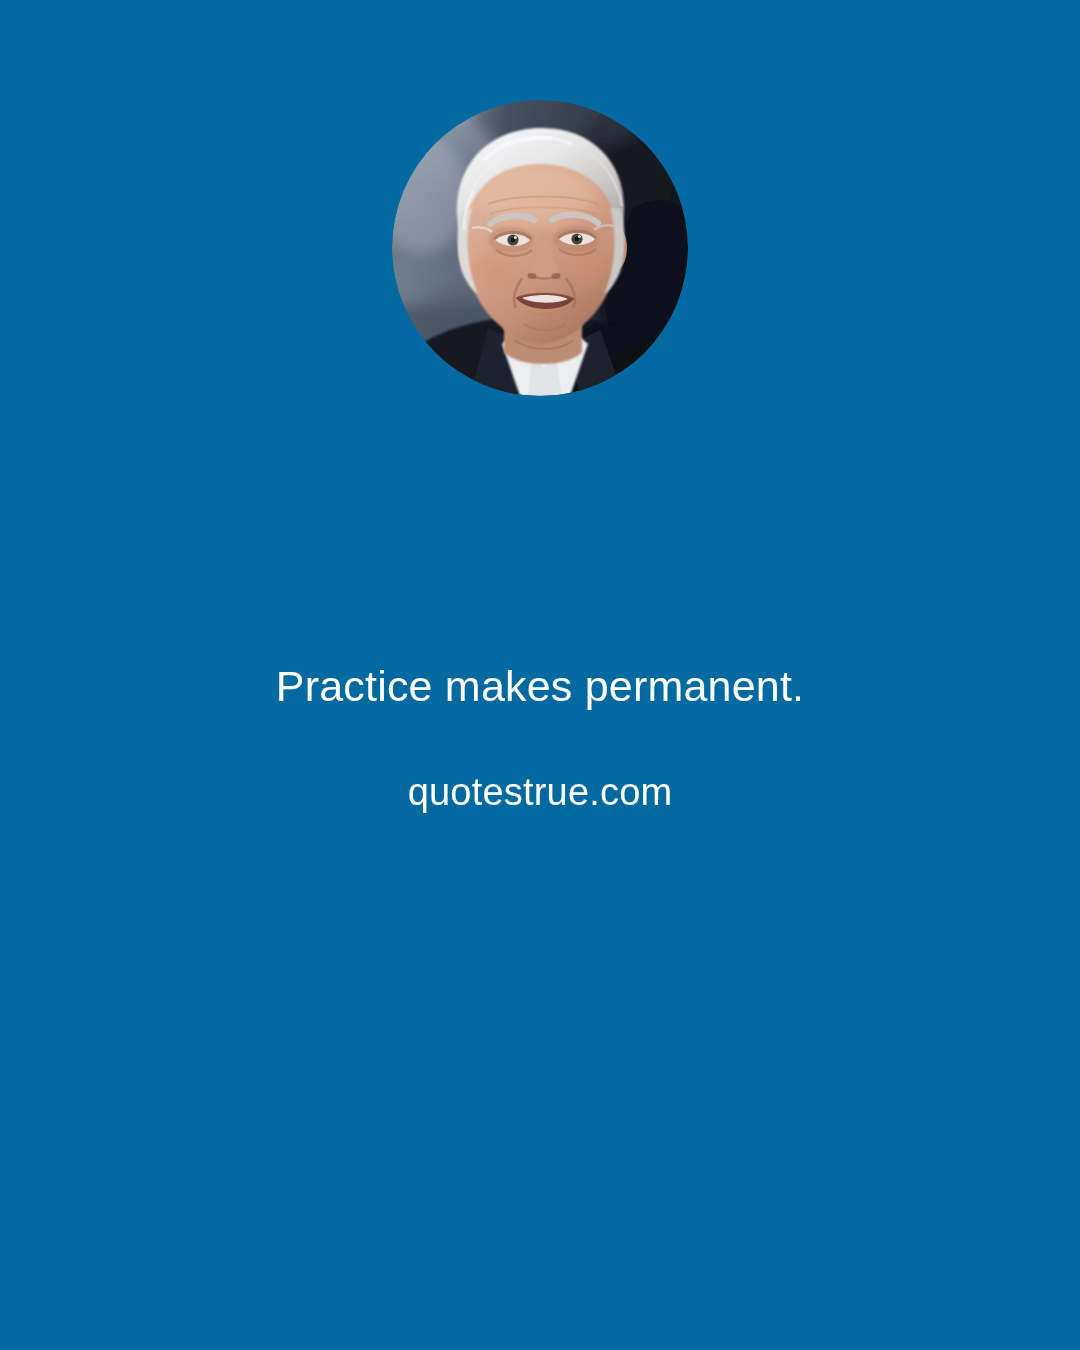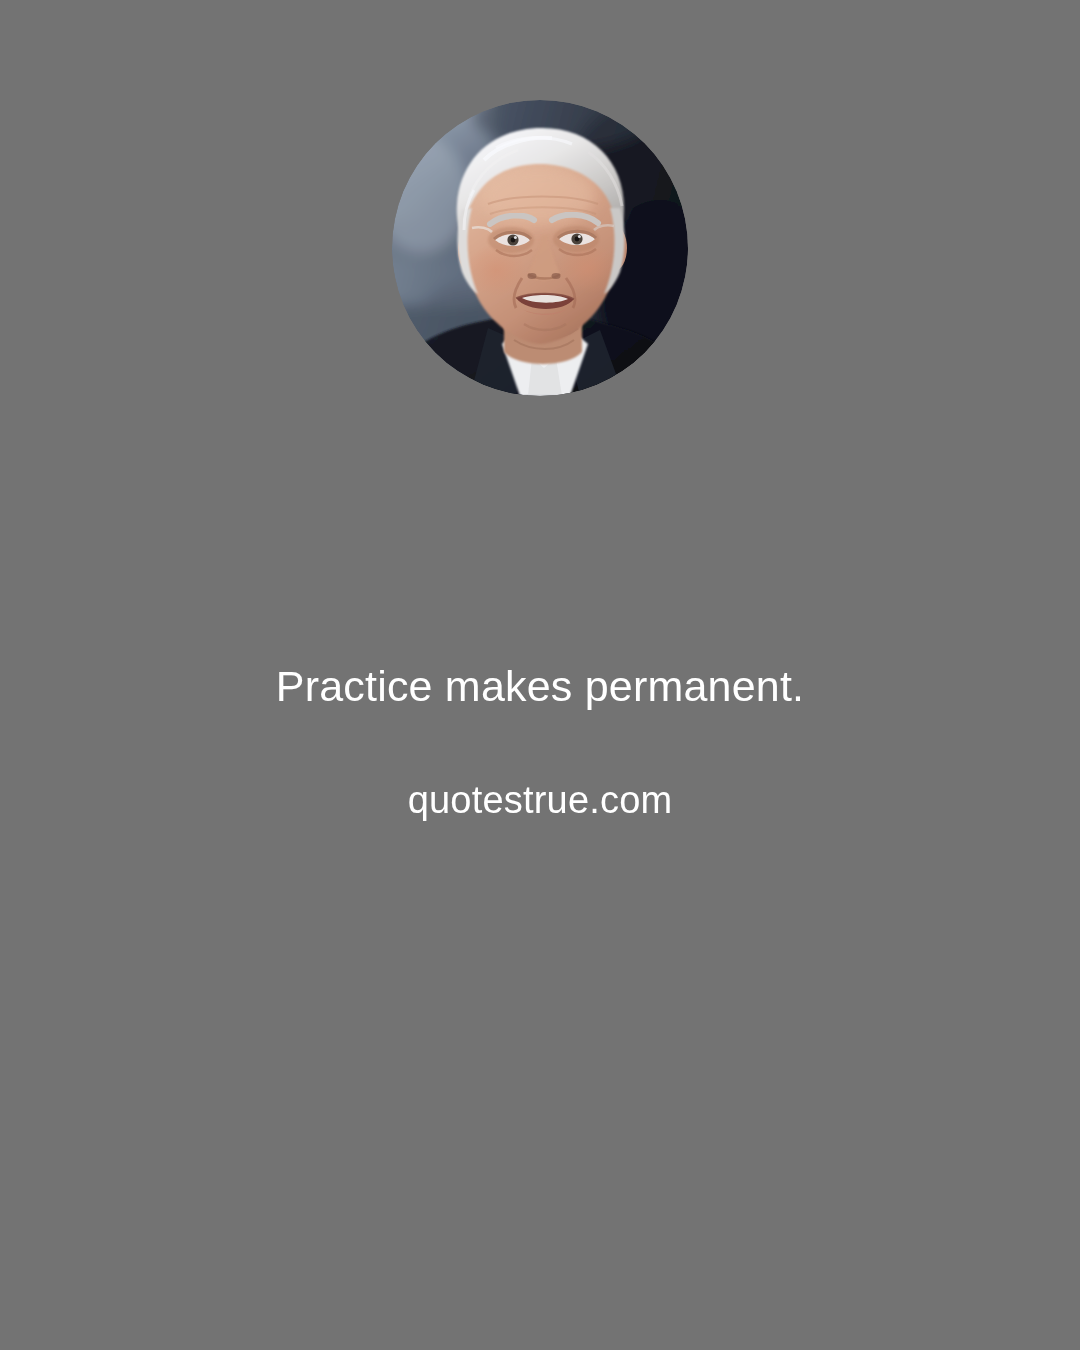--- a/index.html
+++ b/index.html
@@ -6,21 +6,21 @@
   html, body {
     margin: 0;
     padding: 0;
     background: #3e5ae2;
   }
 
   .card {
     position: relative;
     width: 1080px;
     height: 1350px;
-    background: #737373;
+    background: #0369a1;
     overflow: hidden;
     font-family: "Liberation Sans", "DejaVu Sans", sans-serif;
     -webkit-font-smoothing: antialiased;
   }
 
   
   .portrait-wrap {
     position: absolute;
     left: 392px;
     top: 100px;
@@ -64,21 +64,21 @@
     margin: 0;
     padding: 56px 90px 0 90px;
   }
 
   .site-line {
     color: #ffffff;
     font-size: 38px;
     font-weight: 400;
     line-height: 1.2;
     letter-spacing: 0.2px;
-    margin: 8px;
+    margin: 0;
     padding: 58px 90px 0 90px;
   }
 </style>
 </head>
 <body>
 
 <div class="card">
 
   <div class="portrait-wrap">
     <svg class="portrait-svg" viewBox="0 0 296 296" xmlns="http://www.w3.org/2000/svg">

